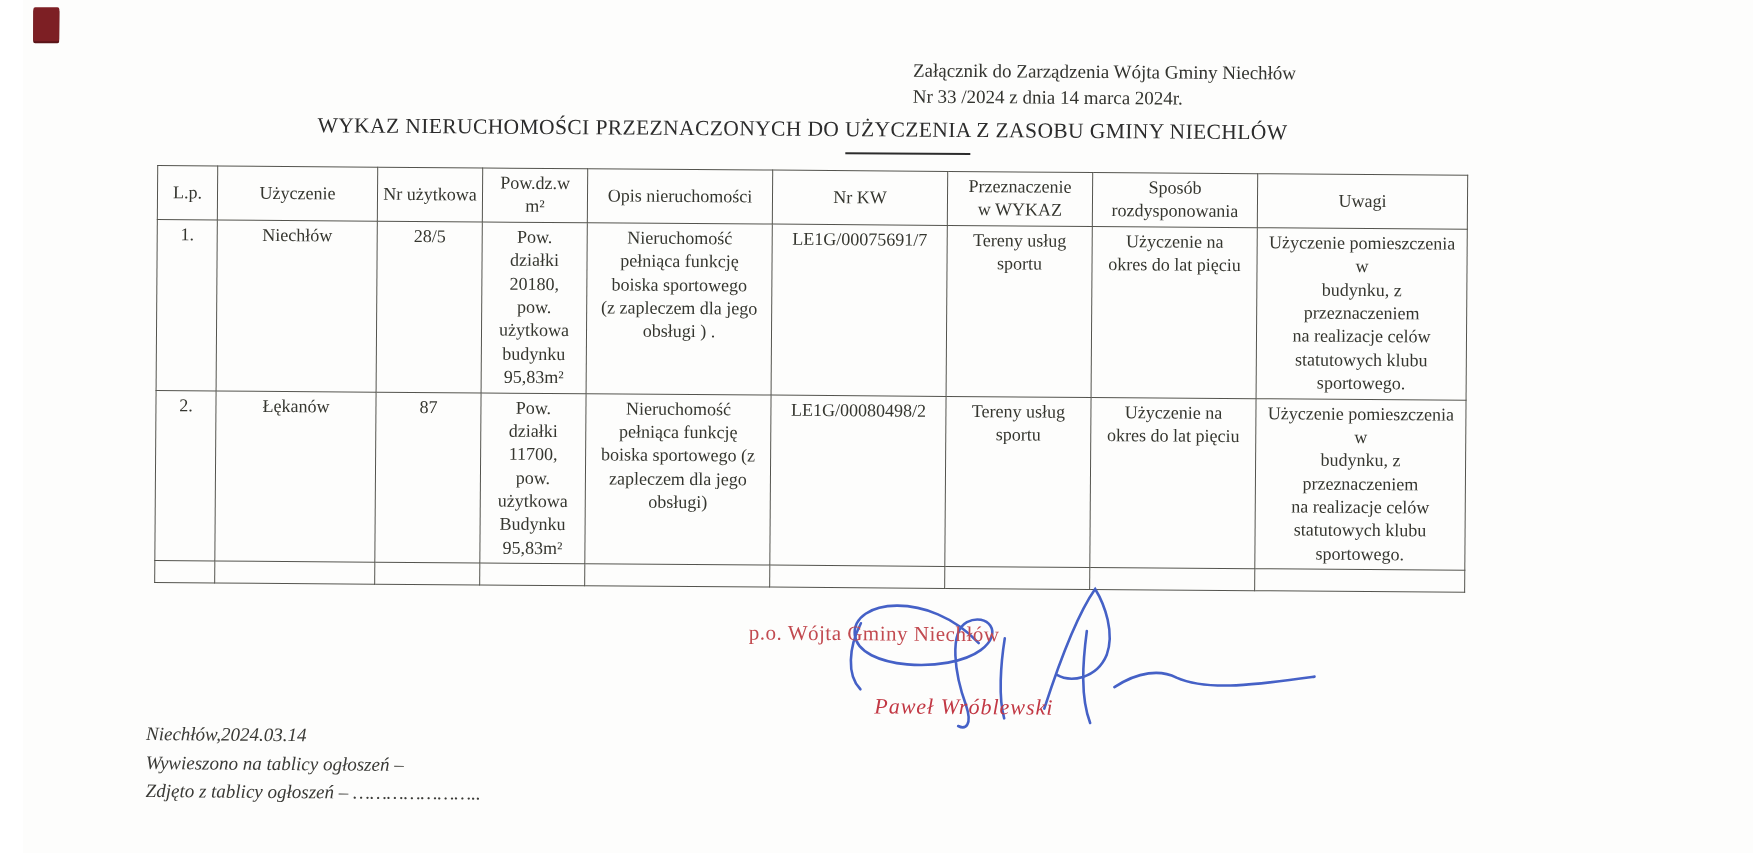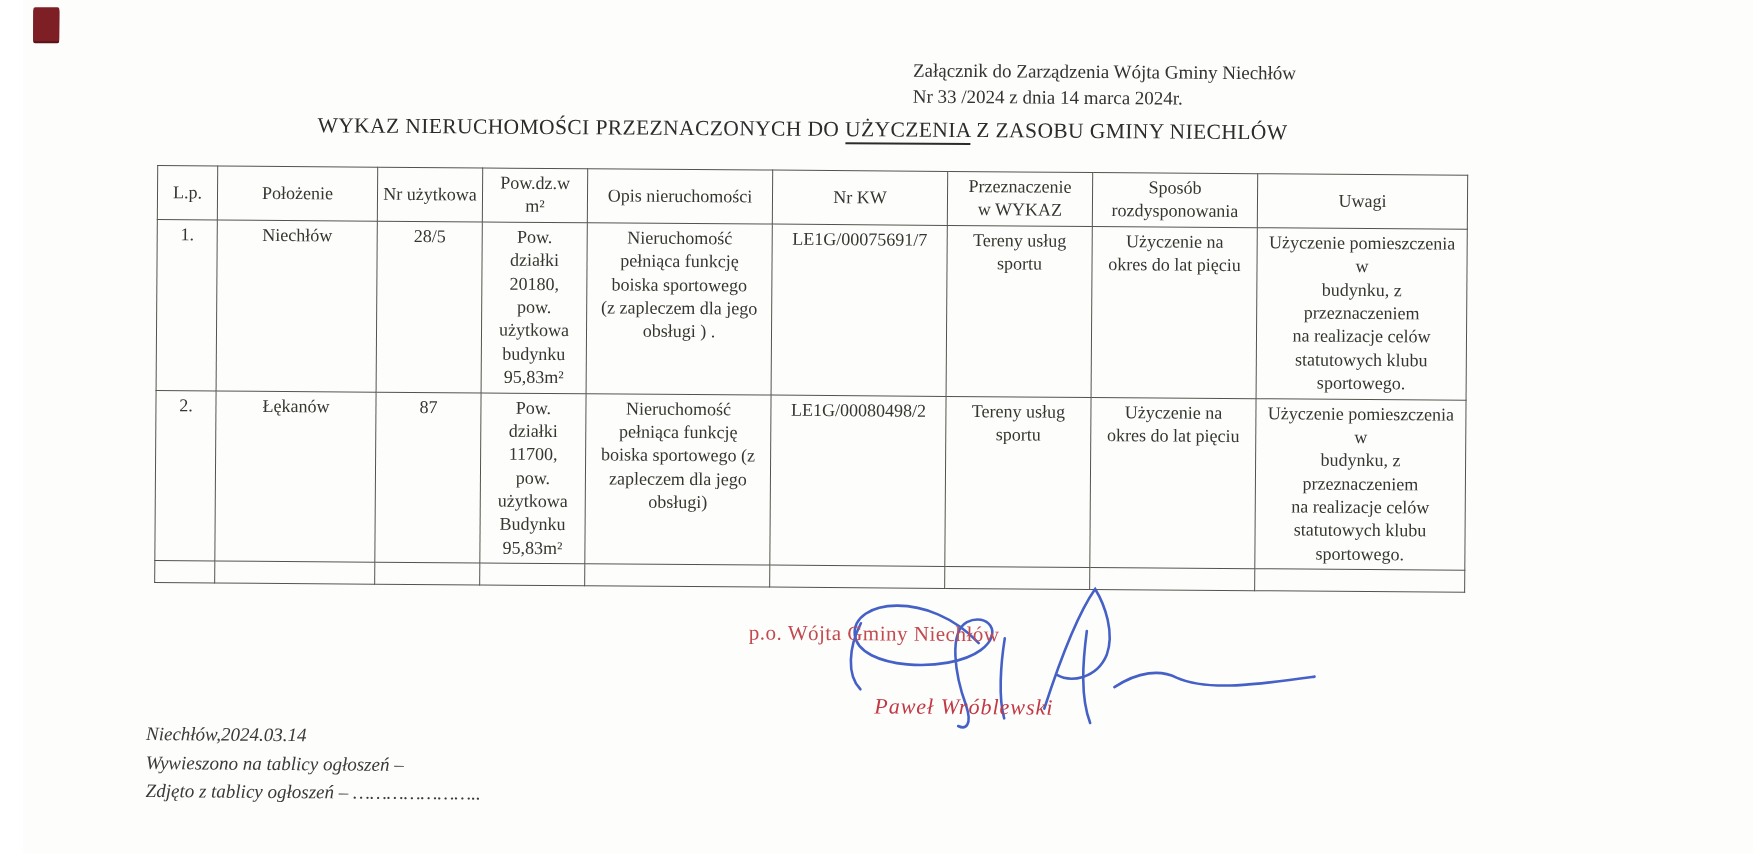--- a/index.html
+++ b/index.html
@@ -9,21 +9,21 @@
     font-family:"Liberation Serif", serif;
     color:#2e2e2e;
   }
   .page{position:relative;width:1753px;height:853px;background:#fdfdfc;margin-left:23px;}
   .skew{position:absolute;inset:0;transform:rotate(0.42deg);transform-origin:120px 60px;}
 
   .corner-mark{position:absolute;left:10px;top:8px;width:26px;height:34px;background:#7d1f24;border-radius:2px;box-shadow:0 2px 0 #5a1518;}
 
   .doc-header{position:absolute;left:890px;top:52px;font-size:19px;line-height:1.35;color:#33342f;}
   .doc-title{position:absolute;left:0;top:112px;width:1560px;text-align:center;font-size:21.5px;letter-spacing:0.4px;color:#2c2c2c;white-space:nowrap;}
-  .doc-title .u{border-bottom:2px solid #2c2c2c;padding-bottom:1px;}
+  .doc-title .u{border-bottom:2px solid #2c2c2c;padding-bottom:11px;}
 
   table.wykaz{
     position:absolute;left:135px;top:165px;width:1310px;
     border-collapse:collapse;table-layout:fixed;
     font-size:18px;line-height:1.3;color:#35362f;
   }
   table.wykaz td,table.wykaz th{
     border:1px solid #54544e;
     padding:3px 5px;
     text-align:center;vertical-align:top;
@@ -68,21 +68,21 @@
           <col style="width:105px">
           <col style="width:185px">
           <col style="width:175px">
           <col style="width:145px">
           <col style="width:165px">
           <col style="width:210px">
       </colgroup>
       <tbody>
           <tr class="hdr">
         <th>L.p.</th>
-        <th>Położenie</th>
+        <th>Użyczenie</th>
         <th>Nr użytkowa</th>
         <th>Pow.dz.w
 m²</th>
         <th>Opis nieruchomości</th>
         <th>Nr KW</th>
         <th>Przeznaczenie
 w WYKAZ</th>
         <th>Sposób
 rozdysponowania</th>
         <th>Uwagi</th>

